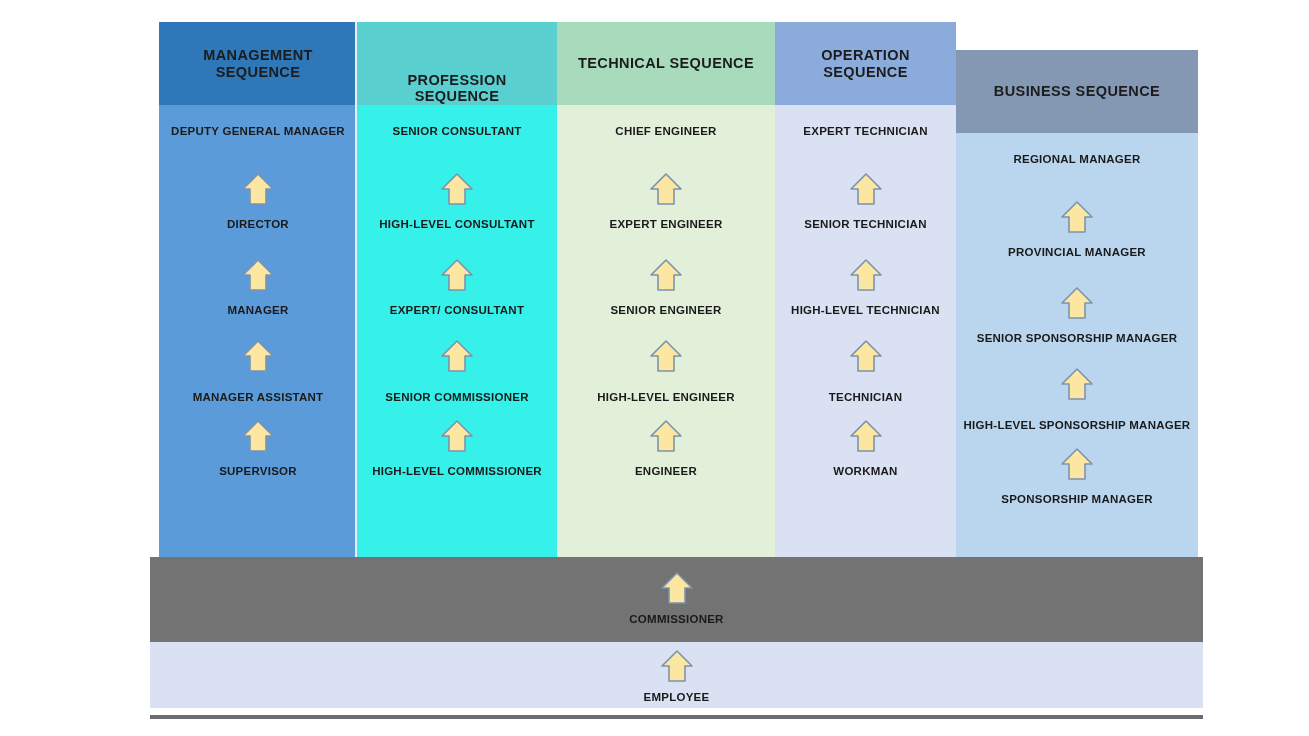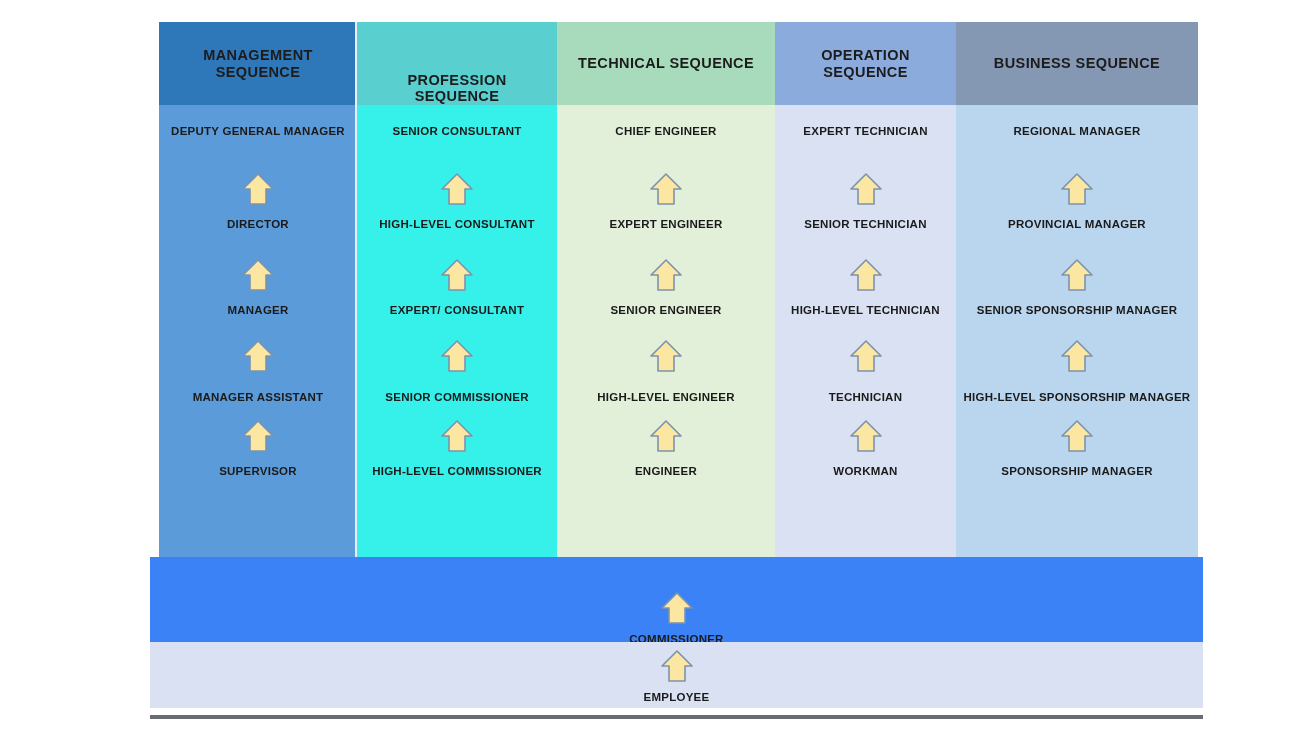--- a/index.html
+++ b/index.html
@@ -36,21 +36,21 @@
   .column {
     position: relative;
     display: flex;
     flex-direction: column;
     box-sizing: border-box;
   }
   .col-0 { width: 198px; margin-left: 9px; }
   .col-1 { width: 200px; }
   .col-2 { width: 218px; }
   .col-3 { width: 181px; }
-  .col-4 { width: 242px; }
+  .col-4 { width: 242px; margin-top: 28px; }
 
   .col-gap-right::after {
     content: "";
     position: absolute;
     top: 0;
     right: 0;
     width: 2px;
     height: 100%;
     background: #e8eef7;
   }
@@ -117,22 +117,22 @@
     left: 0;
     width: 1053px;
     display: flex;
     flex-direction: column;
     align-items: center;
     box-sizing: border-box;
   }
   .band-commissioner {
     top: 535px;
     height: 105px;
-    background: #3b82f6;
-    padding-top: 34px;
+    background: #737373;
+    padding-top: 14px;
   }
   .band-employee {
     top: 620px;
     height: 66px;
     background: #d9e1f2;
     padding-top: 7px;
   }
   .band-label {
     font-size: 11.5px;
     font-weight: bold;

